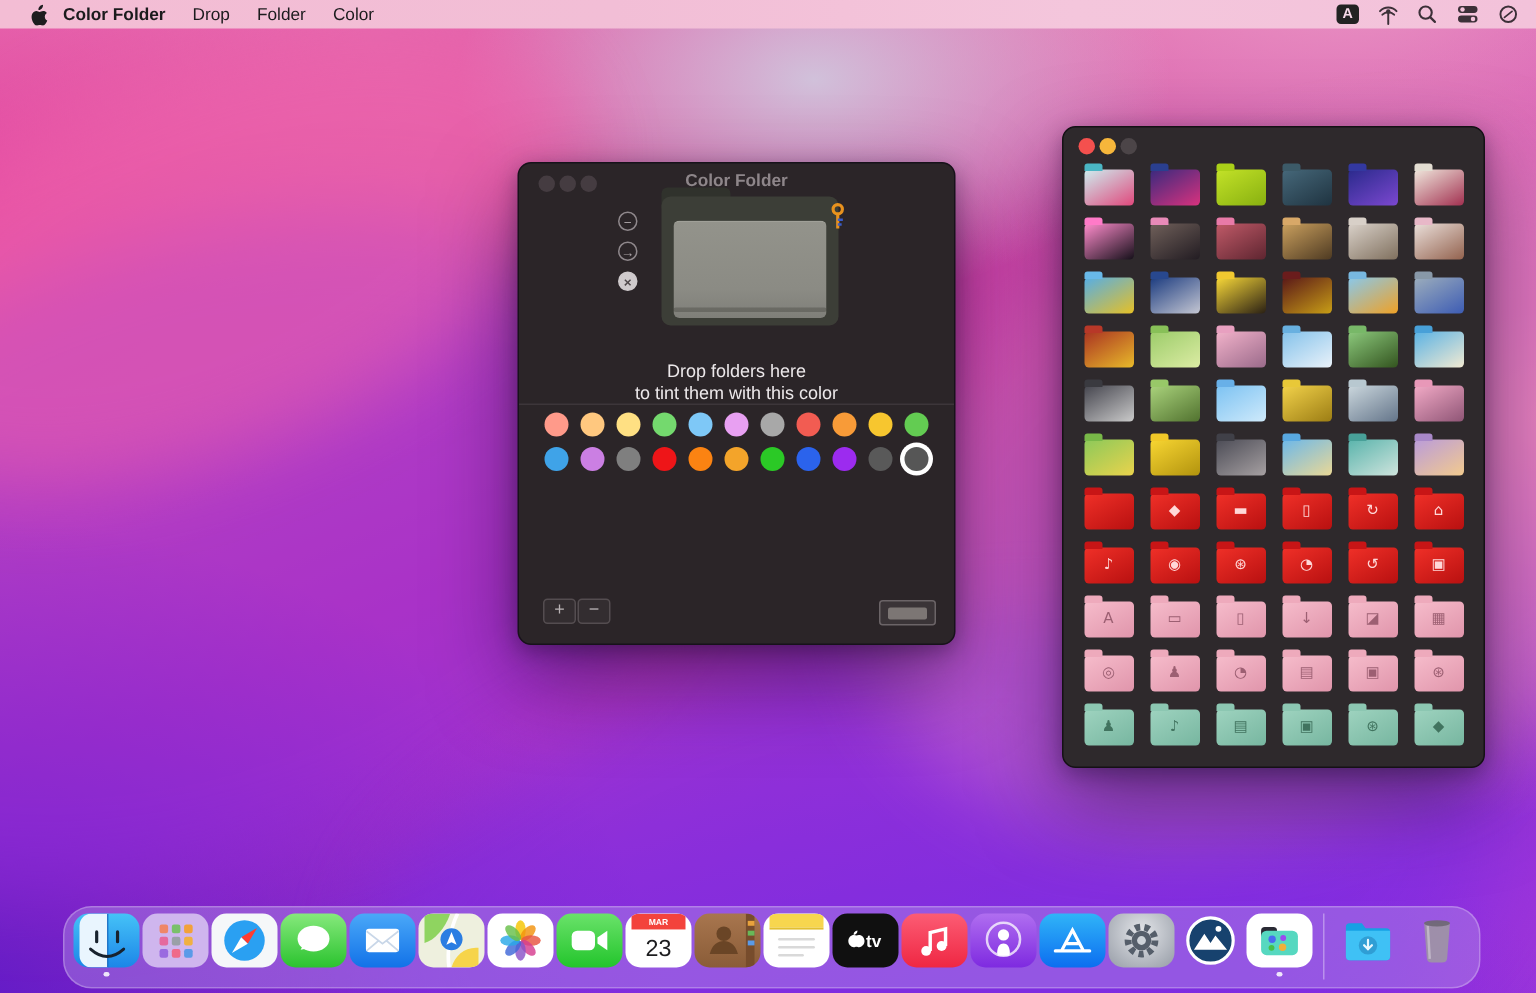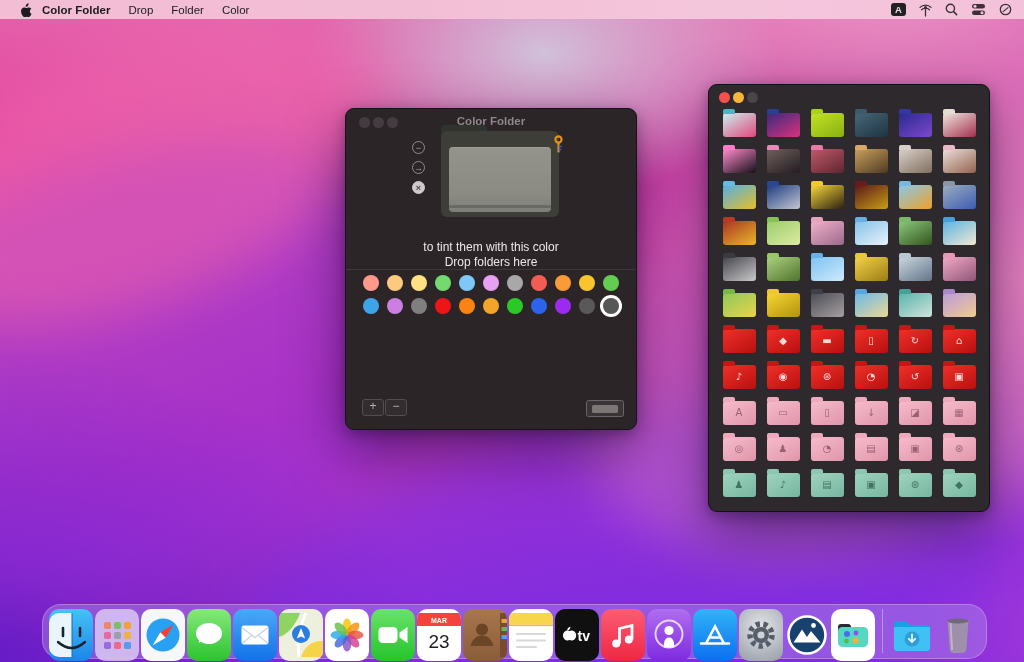--- a/index.html
+++ b/index.html
@@ -75,21 +75,21 @@
   .fthumb{position:relative;width:33px;height:24px;border-radius:3px;margin-top:4px;
     display:flex;align-items:center;justify-content:center;}
   .fthumb:before{content:"";position:absolute;top:-4px;left:0;width:12px;height:5px;
     border-radius:2px 2px 0 0;background:var(--t);}
   .fthumb .g{font-size:10px;line-height:10px;font-family:"DejaVu Sans",sans-serif;}
 
   
   #dock{position:absolute;left:42px;bottom:3px;height:55px;border-radius:19px;
     background:rgba(178,146,232,.42);border:1px solid rgba(255,255,255,.25);
     display:flex;align-items:flex-start;gap:2px;padding:4px 6px 7px 6px;box-sizing:border-box;}
-  .ditem{position:relative;width:44px;height:52px;}
+  .ditem{position:relative;width:44px;height:36px;}
   .appic{position:absolute;inset:0;border-radius:10px;overflow:hidden;}
   .appic svg{display:block;width:100%;height:100%;}
   .rundot{position:absolute;left:50%;bottom:-6px;width:3.5px;height:3.5px;margin-left:-2px;
     border-radius:50%;background:rgba(255,255,255,.85);}
   .ddiv{width:1px;height:44px;background:rgba(255,255,255,.35);margin:0 5px;}
 </style>
 </head>
 <body>
 
 <div id="desktop">
@@ -158,22 +158,22 @@
 
     <span id="key-icon">
       <svg width="13" height="19" viewBox="0 0 13 19">
         <circle cx="6.5" cy="4.5" r="3.1" fill="none" stroke="#e8921e" stroke-width="2.1"></circle>
         <path d="M6.5 7.6v9.8" stroke="#e8921e" stroke-width="2.1"></path>
         <path d="M6.5 11.5h3.4M6.5 14.7h2.6" stroke="#3a5cc8" stroke-width="1.7"></path>
       </svg>
     </span>
 
     <div id="drop-text">
+      <div>Drop folders here</div>
       <div>to tint them with this color</div>
-      <div>Drop folders here</div>
     </div>
 
     <div id="panel-divider"></div>
     <div id="swatches">
         <div class="swrow">
           <span class="sw" style="background: rgb(255, 154, 138);"></span>
           <span class="sw" style="background: rgb(255, 200, 127);"></span>
           <span class="sw" style="background: rgb(255, 224, 131);"></span>
           <span class="sw" style="background: rgb(116, 217, 110);"></span>
           <span class="sw" style="background: rgb(126, 200, 247);"></span>

